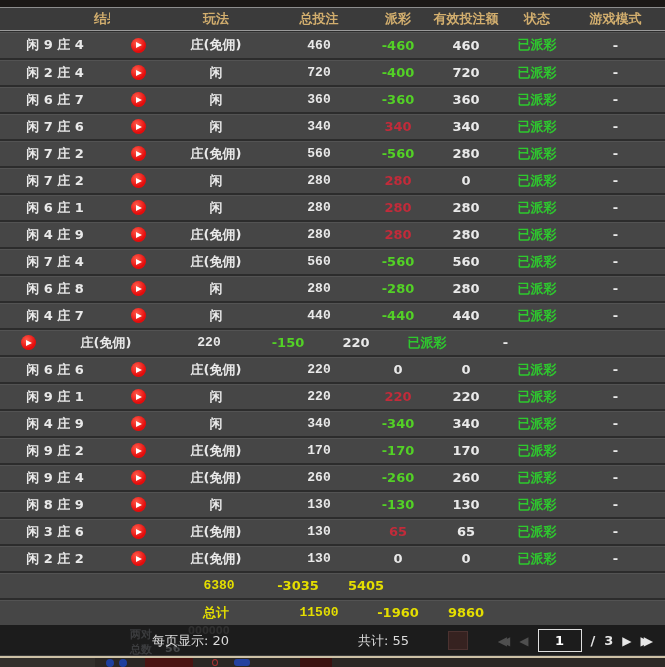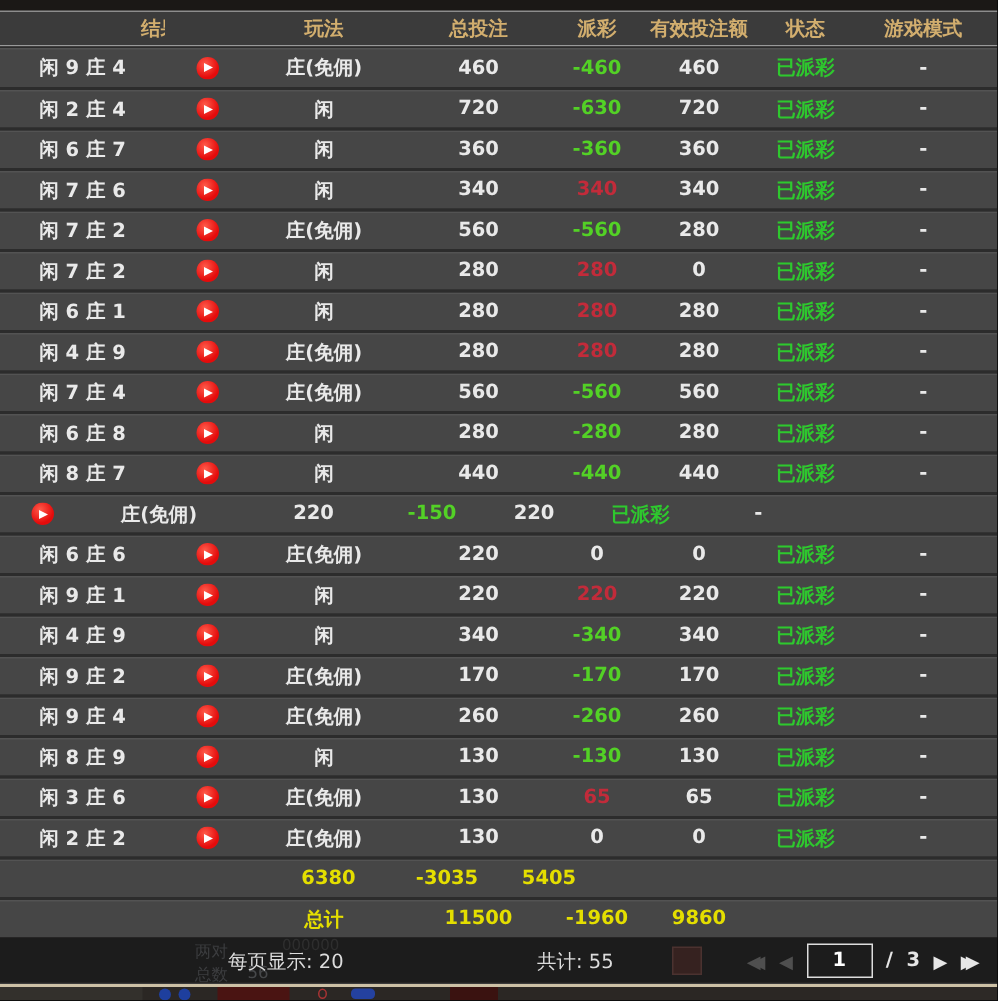--- a/index.html
+++ b/index.html
@@ -20,21 +20,21 @@
     display:flex;align-items:center;height:27px;background:#464646;
     border-top:2px solid #2c2c2c;box-sizing:border-box;
     box-shadow:inset 0 1px 0 rgba(255,255,255,.07);
     color:#e9e9e9;font-size:13px;font-weight:bold;
   }
   .row:first-child{border-top-width:1px;}
   .cell{text-align:center;box-sizing:border-box;white-space:nowrap;overflow:hidden;}
   .col-result{width:110px;}
   .col-icon{width:56px;display:flex;justify-content:center;align-items:center;}
   .col-play{width:100px;}
-  .col-total{width:106px;}
+  .col-total{width:106px;font-family:Liberation Mono, monospace;}
   .col-payout{width:52px;}
   .col-valid{width:84px;}
   .col-status{width:58px;}
   .col-mode{width:99px;}
   .shift-right{position:relative;left:52px;}
   .payout-neg{color:#53d126;}
   .payout-pos{color:#c22b3a;}
   .payout-zero{color:#e9e9e9;}
   .status-text{color:#2ec82e;}
   .summary-row{color:#e4de00;}
@@ -60,21 +60,21 @@
   .nav-arrow{font-size:12px;line-height:22px;cursor:pointer;background:none;border:none;padding:0;}
   .nav-disabled{color:#4f4f4f;}
   .nav-enabled{color:#e6e6e6;}
   .dbl{display:inline-block;letter-spacing:-6px;padding-right:6px;}
   .page-input{
     width:38px;height:19px;background:#1c1c1c;border:1px solid #dedede;
     color:#fff;text-align:center;font-size:13px;font-weight:bold;
     font-family:"DejaVu Sans","Liberation Sans",sans-serif;box-sizing:content-box;
   }
   .page-sep,.page-total{color:#e6e6e6;font-weight:bold;}
-  .ghost{position:absolute;color:#55575b;font-size:11px;font-weight:normal;opacity:.55;}
+  .ghost{position:absolute;color:#55575b;font-size:11px;font-weight:bold;opacity:.55;}
   .ghost-numbers{left:188px;top:0px;color:#3d3d3d;font-size:10px;}
   .ghost-pair{left:130px;top:2px;}
   .ghost-total{left:130px;top:17px;}
   .ghost-count{left:165px;top:17px;color:#6a6c70;}
   .ghost-box{
     position:absolute;left:448px;top:6px;width:18px;height:17px;
     background:rgba(150,60,50,.22);border:1px solid rgba(200,150,140,.15);
   }
   
   .bottom-strip{position:relative;height:12px;background:#262220;overflow:hidden;}
@@ -126,21 +126,21 @@
   </div>
       <div class="row">
     <div class="cell col-result">闲 2 庄 4</div>
     <div class="cell col-icon">
       <span class="play-btn">
             <span class="play-tri"></span>
           </span>
     </div>
     <div class="cell col-play">闲</div>
     <div class="cell col-total">720</div>
-    <div class="cell col-payout payout-neg">-630</div>
+    <div class="cell col-payout payout-neg">-400</div>
     <div class="cell col-valid">720</div>
     <div class="cell col-status status-text">已派彩</div>
     <div class="cell col-mode">-</div>
   </div>
       <div class="row">
     <div class="cell col-result">闲 6 庄 7</div>
     <div class="cell col-icon">
       <span class="play-btn">
             <span class="play-tri"></span>
           </span>
@@ -244,21 +244,21 @@
           </span>
     </div>
     <div class="cell col-play">闲</div>
     <div class="cell col-total">280</div>
     <div class="cell col-payout payout-neg">-280</div>
     <div class="cell col-valid">280</div>
     <div class="cell col-status status-text">已派彩</div>
     <div class="cell col-mode">-</div>
   </div>
       <div class="row">
-    <div class="cell col-result">闲 8 庄 7</div>
+    <div class="cell col-result">闲 4 庄 7</div>
     <div class="cell col-icon">
       <span class="play-btn">
             <span class="play-tri"></span>
           </span>
     </div>
     <div class="cell col-play">闲</div>
     <div class="cell col-total">440</div>
     <div class="cell col-payout payout-neg">-440</div>
     <div class="cell col-valid">440</div>
     <div class="cell col-status status-text">已派彩</div>

